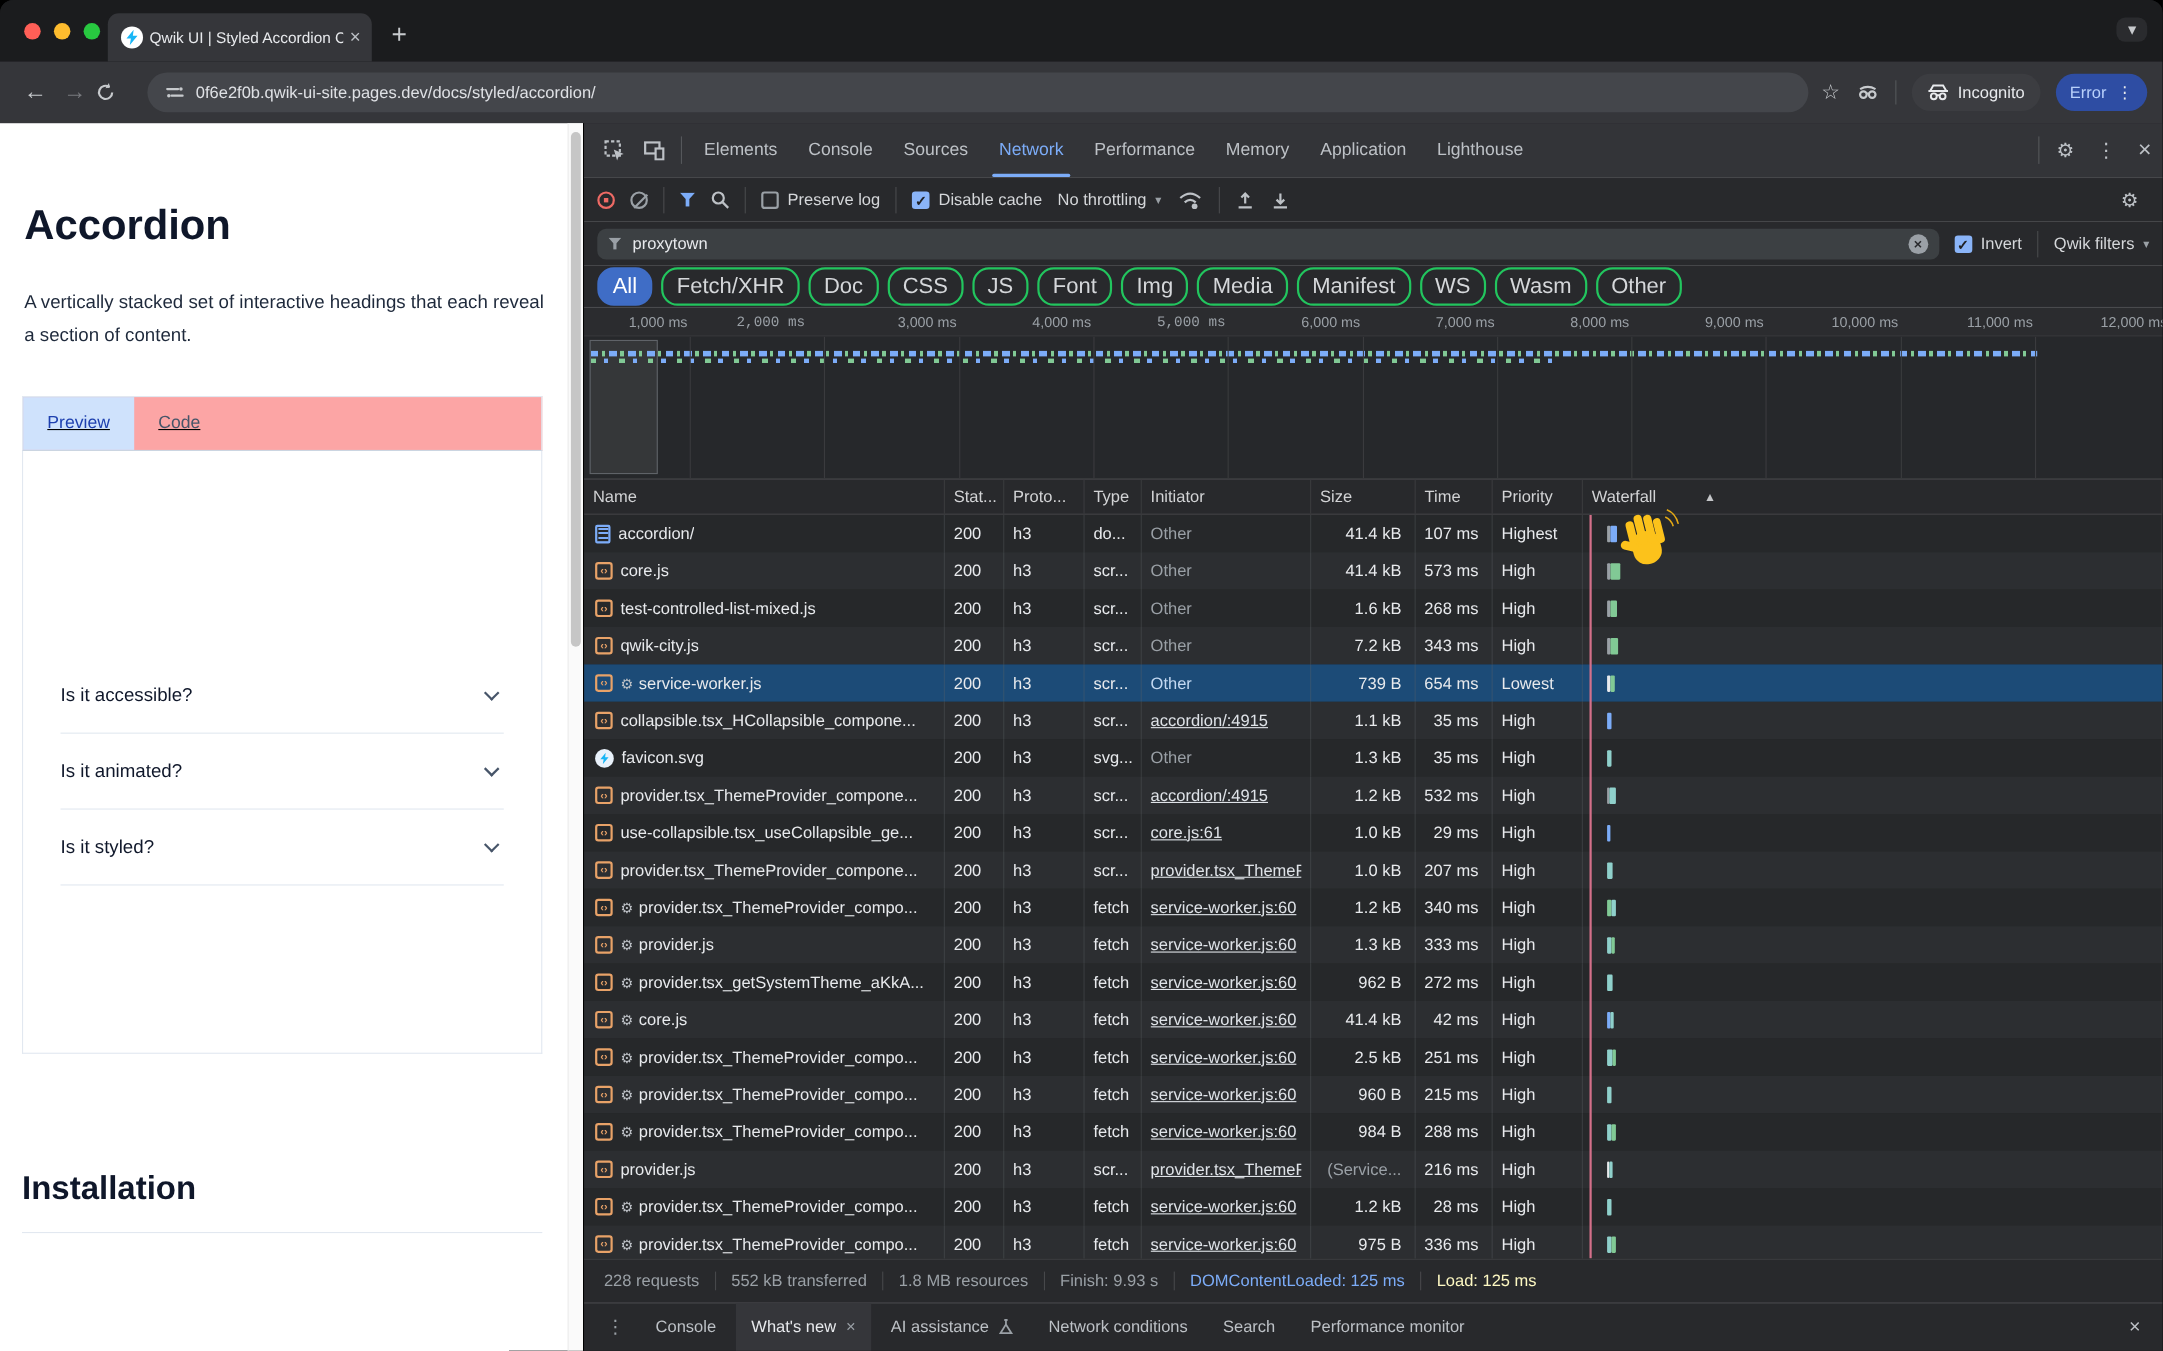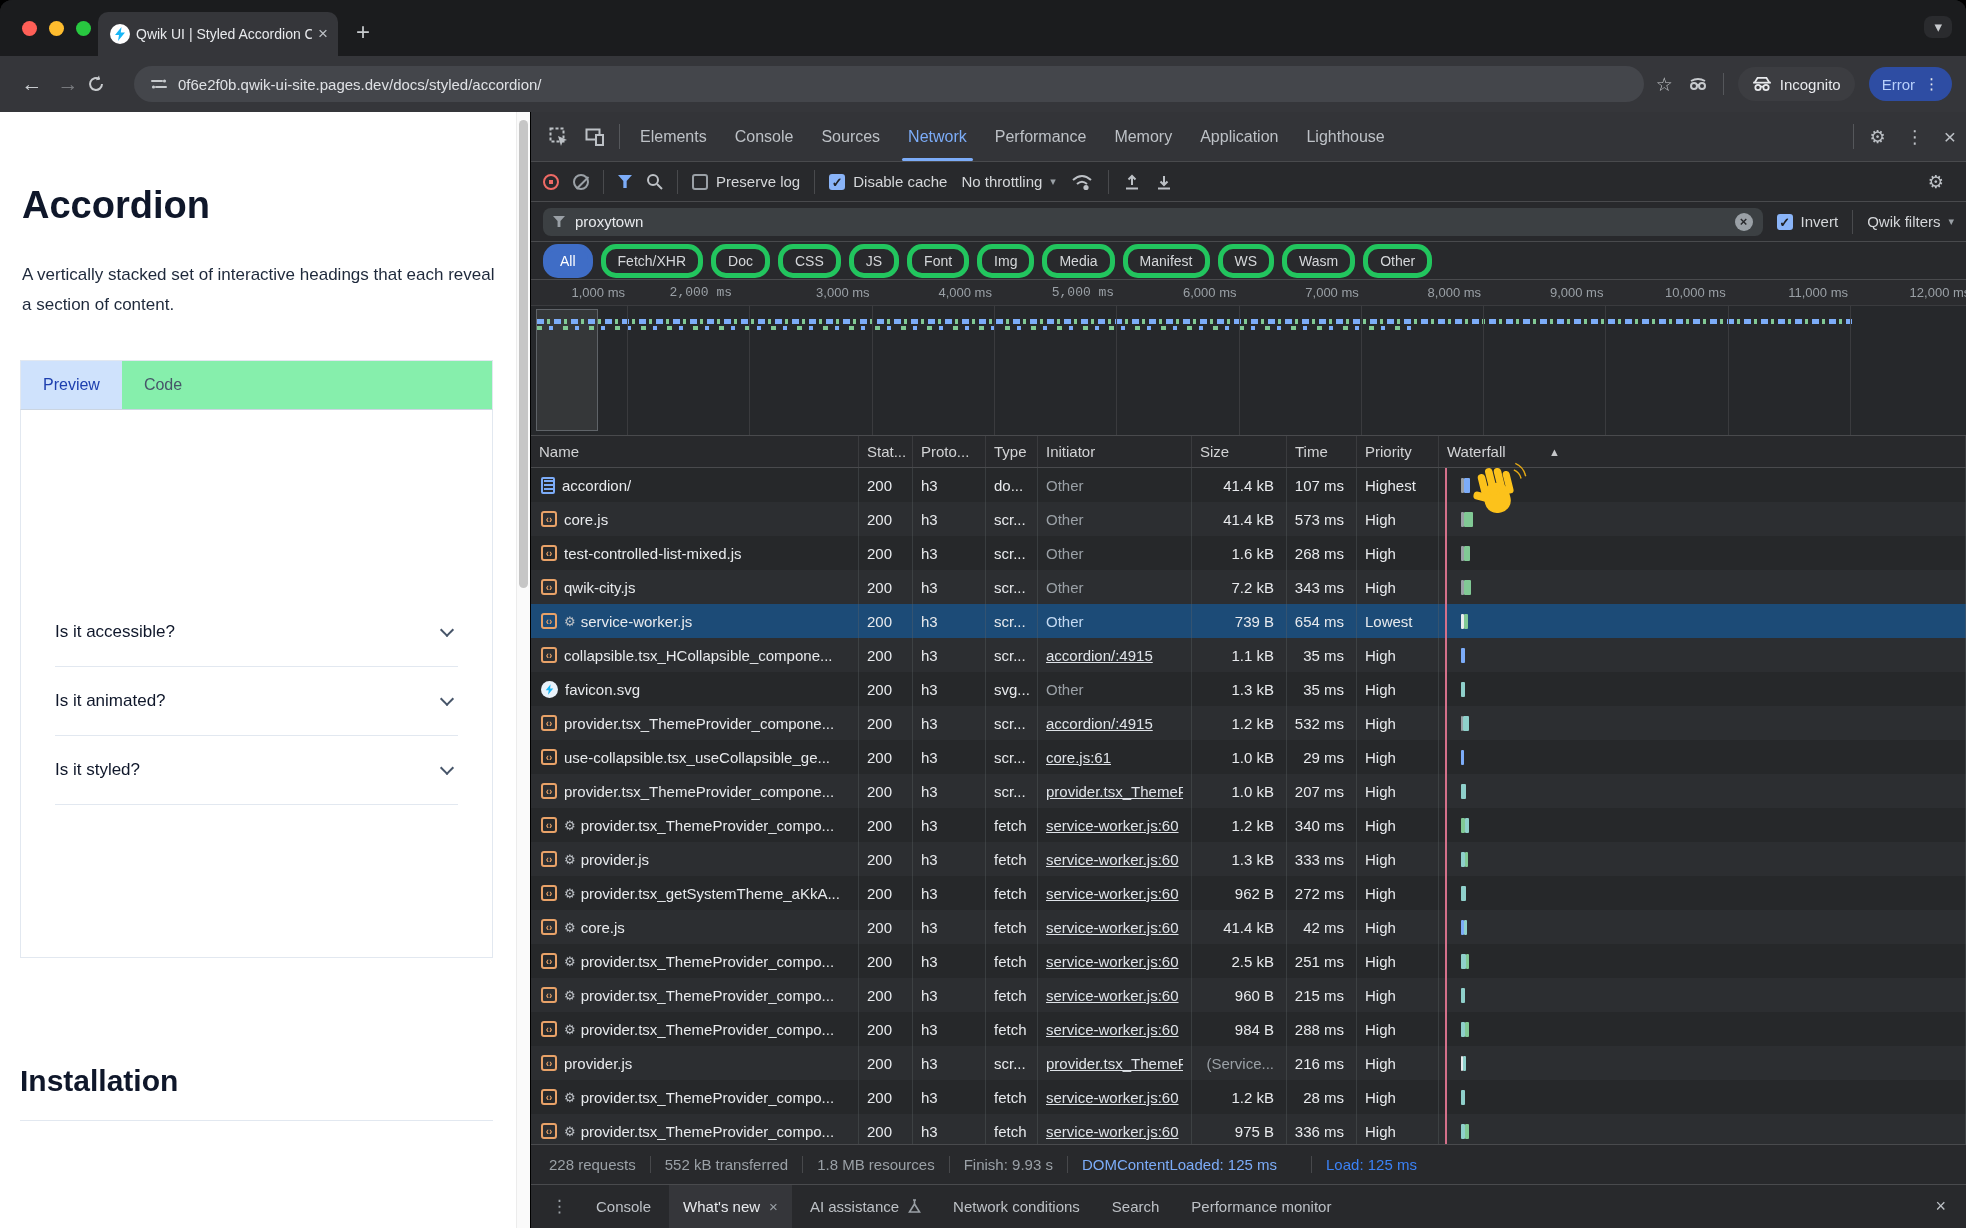--- a/index.html
+++ b/index.html
@@ -33,21 +33,21 @@
   .error-pill .dots { color:#e8eaed; font-size:15px; }
 
   
   .content { position:absolute; top:112px; left:0; right:0; bottom:0; display:flex; }
   .page { position:relative; width:530px; background:#ffffff; flex:none; overflow:hidden; }
   .devtools { position:relative; flex:1; background:#28292c; border-left:1px solid #000; display:flex; flex-direction:column; color:#bdc1c6; min-width:0; }
 
   
   .pg-title { position:absolute; left:22px; top:72px; font-size:38px; font-weight:700; color:#0f172a; }
   .pg-desc  { position:absolute; left:22px; top:148px; width:474px; font-size:17px; line-height:30px; color:#1e293b; }
-  .pg-tabs { position:absolute; left:20px; top:248px; width:473px; height:50px; background:#86efac; border:1px solid #e2e8f0; border-bottom:1px solid #cbd5e1; display:flex; }
+  .pg-tabs { position:absolute; left:20px; top:248px; width:473px; height:50px; background:#fca5a5; border:1px solid #e2e8f0; border-bottom:1px solid #cbd5e1; display:flex;text-decoration:underline; }
   .pg-tab { height:100%; display:flex; align-items:center; padding:0 22px; font-size:16px; color:#475569; }
   .pg-tab.active { background:#cfe2fc; color:#1e40af; }
   .pg-panel { position:absolute; left:20px; top:298px; width:473px; height:548px; background:#fff; border:1px solid #e2e8f0; border-top:none; }
   .acc-list { margin:188px 34px 0 34px; }
   .acc-item { height:69px; display:flex; align-items:center; justify-content:space-between; border-bottom:1px solid #e2e8f0; font-size:17px; font-weight:500; color:#0f172a; }
   .acc-item:last-child { border-bottom:1px solid #e2e8f0; }
   .chev { width:10px; height:10px; border-right:2px solid #475569; border-bottom:2px solid #475569; transform:rotate(45deg); margin-right:6px; margin-top:-4px; }
   .pg-install { position:absolute; left:20px; top:952px; font-size:30px; font-weight:700; color:#0f172a; }
   .pg-divider { position:absolute; left:20px; top:1008px; width:473px; height:1px; background:#e2e8f0; }
   .pg-step { position:absolute; left:20px; top:1048px; width:478px; font-size:18px; line-height:34px; font-weight:600; color:#0f172a; }
@@ -80,21 +80,21 @@
   .dt-nettools .spacer, .dt-filterrow .spacer { flex:1; }
 
   
   .dt-filterrow { height:40px; flex:none; display:flex; align-items:center; gap:14px; padding:0 12px; border-bottom:1px solid #494a4d; background:#28292c; font-size:15px; }
   .filter-input { flex:1; height:28px; background:#3c4043; border-radius:8px; display:flex; align-items:center; gap:10px; padding:0 10px; color:#e8eaed; min-width:0; }
   .filter-input .funnel { background:#9aa0a6; width:12px; height:11px; }
   .fclear { margin-left:auto; width:18px; height:18px; border-radius:50%; background:#9aa0a6; color:#28292c; font-size:13px; line-height:18px; text-align:center; font-weight:700; }
 
   
   .dt-chips { height:38px; flex:none; display:flex; align-items:center; gap:8px; padding:0 12px; border-bottom:1px solid #494a4d; background:#28292c; }
-  .chip { padding:4px 12px; border:5px solid #22c55e; border-radius:15px; color:#d5d7da; font-size:14px; white-space:nowrap; }
+  .chip { padding:4px 12px; border:2px solid #22c55e; border-radius:15px; color:#d5d7da; font-size:20px; white-space:nowrap; }
   .chip.active { background:#3f6dc6; border-color:#3f6dc6; color:#fff; }
 
   
   .dt-ruler { height:26px; flex:none; position:relative; background:#2b2c2f; border-bottom:1px solid #3a3b3e; overflow:hidden; }
   .tick-label { position:absolute; top:5px; width:86px; text-align:right; font-size:13px; color:#9aa0a6; white-space:nowrap; }
   .dt-overview { height:130px; flex:none; position:relative; background:#26282b; border-bottom:1px solid #494a4d; overflow:hidden; }
   .gridline { position:absolute; top:0; bottom:0; width:1px; background:#3a3b3e; }
   .ov-select { position:absolute; left:5px; top:3px; width:62px; bottom:4px; background:rgba(255,255,255,0.07); border:1px solid #5f6368; }
   .ov-band1 { position:absolute; left:6px; top:13px; height:5px; width:1315px;
     background:repeating-linear-gradient(90deg,#7cacf8 0 7px,transparent 7px 10px, #81c995 10px 13px, transparent 13px 17px); }
@@ -852,21 +852,21 @@
             </div>
           </div>
         </div>
 
       <div class="dt-status" id="statusbar">
           <div class="st-item">228 requests</div>
           <div class="st-item">552 kB transferred</div>
           <div class="st-item">1.8 MB resources</div>
           <div class="st-item">Finish: 9.93 s</div>
           <div class="st-item" style="color: rgb(124, 172, 248);">DOMContentLoaded: 125 ms</div>
-          <div class="st-item" style="color: #3b82f6; margin-left: 20px;">Load: 125 ms</div>
+          <div class="st-item" style="color: #fef9c3;">Load: 125 ms</div>
         </div>
 
       <div class="dt-drawer" id="drawer">
         <span class="dw-dots">⋮</span>
       <div class="dw-tab">
             <div>Console</div>
           </div>
           <div class="dw-tab active">
             <div>What's new</div>
             <div class="dw-close">×</div>

